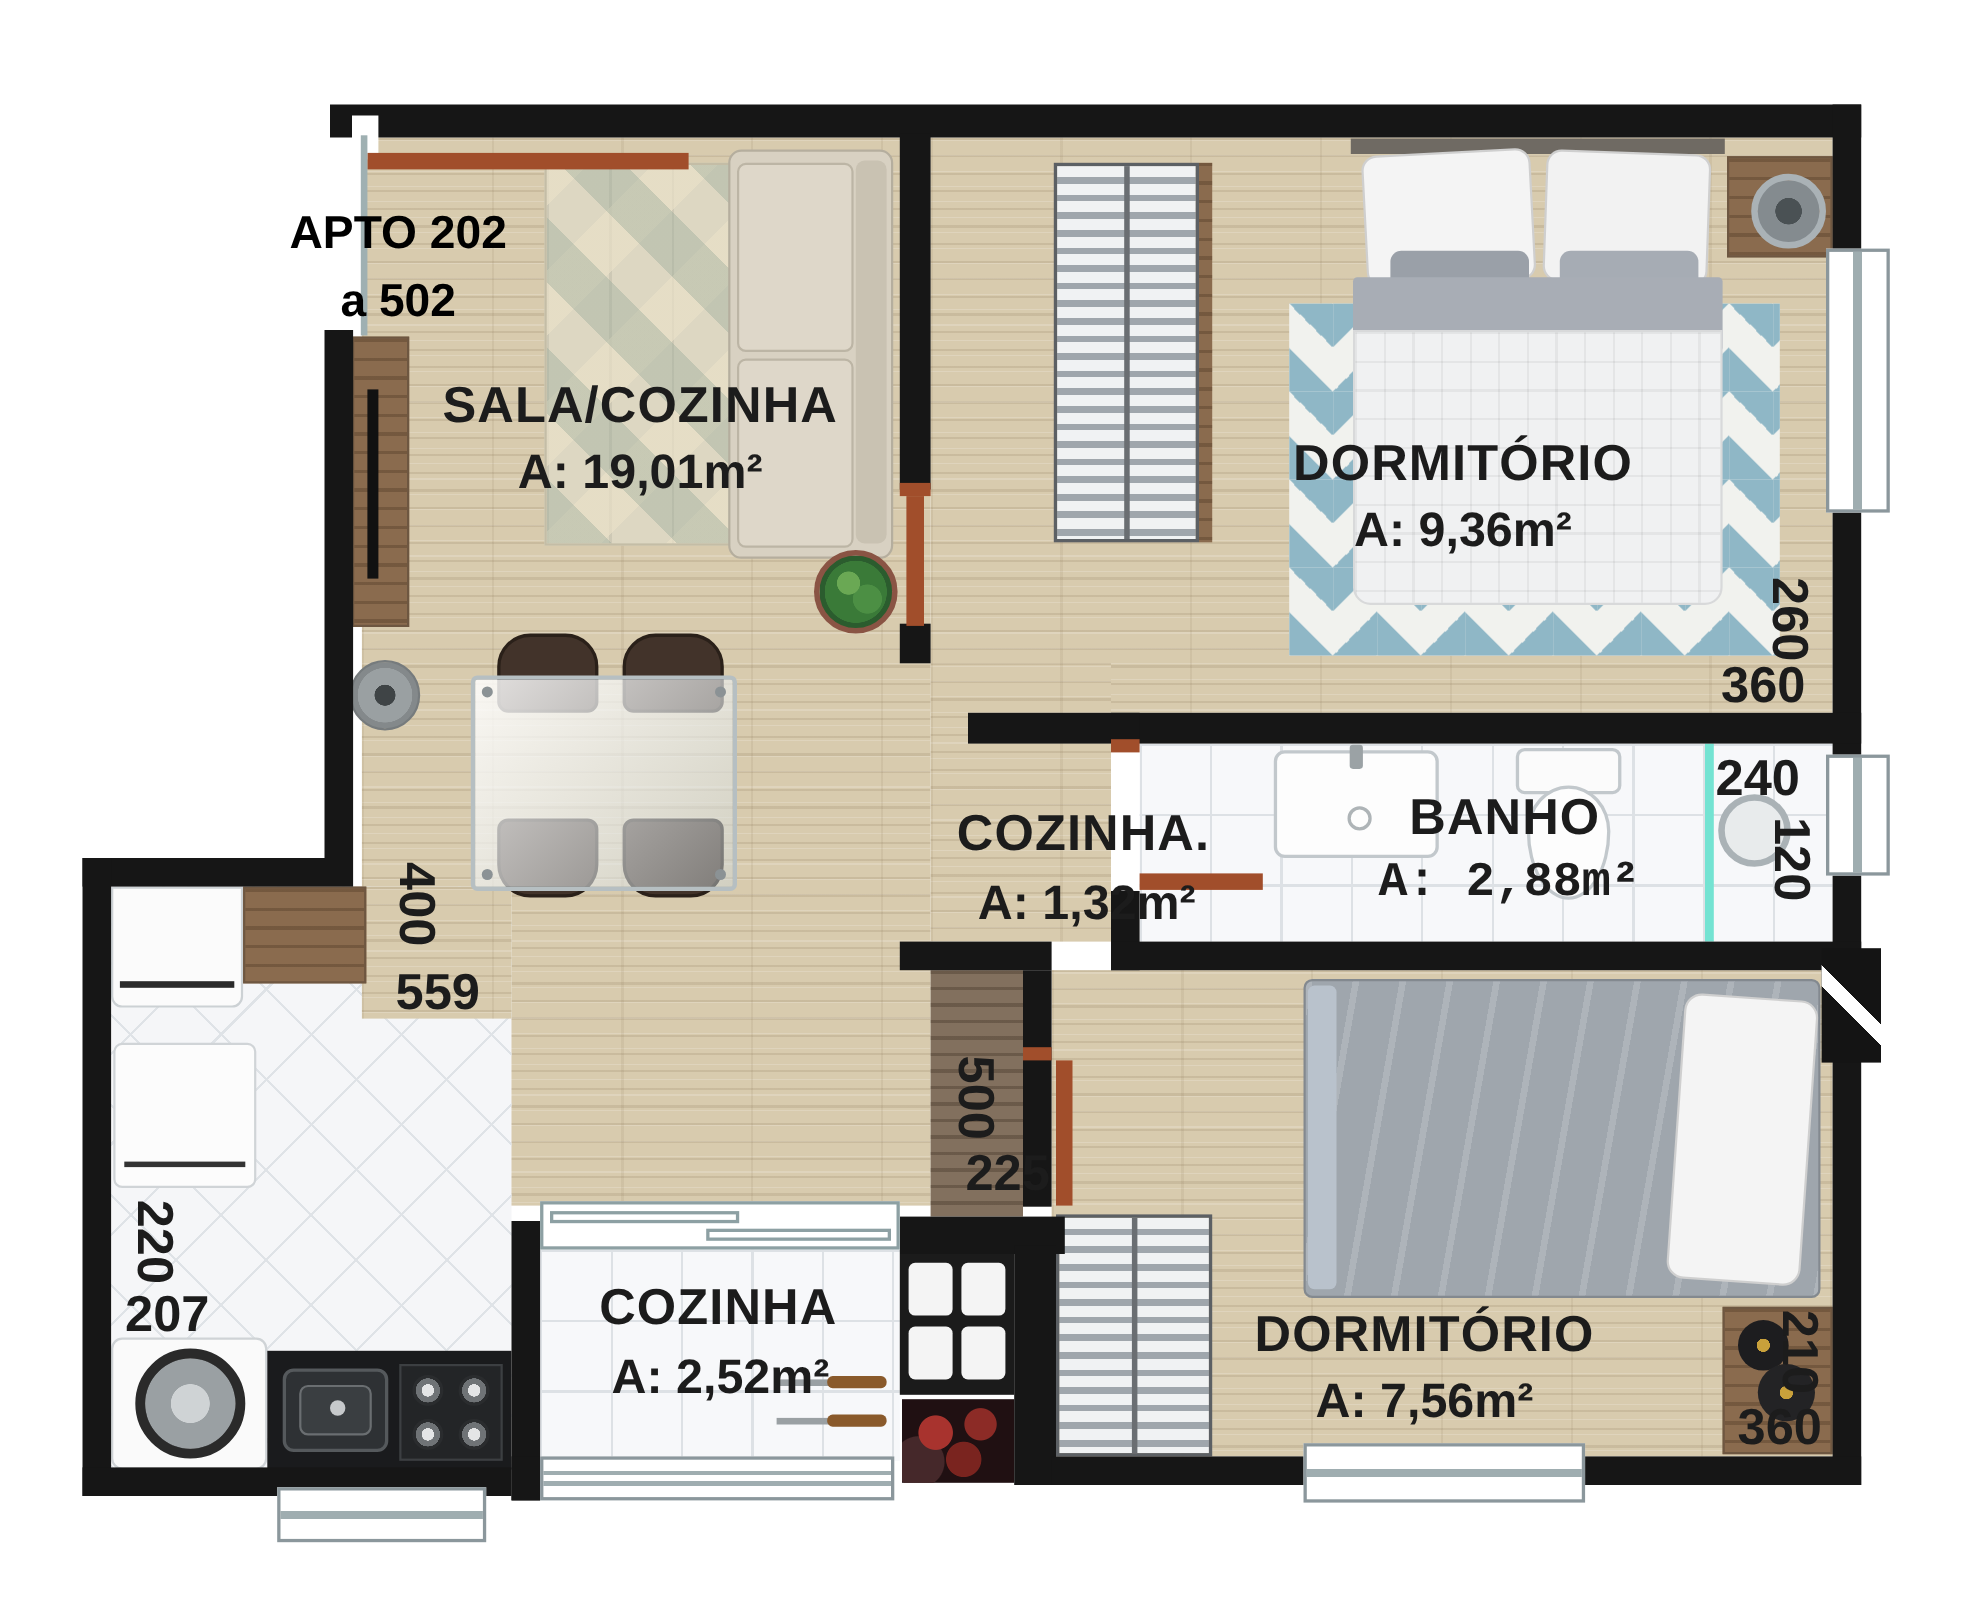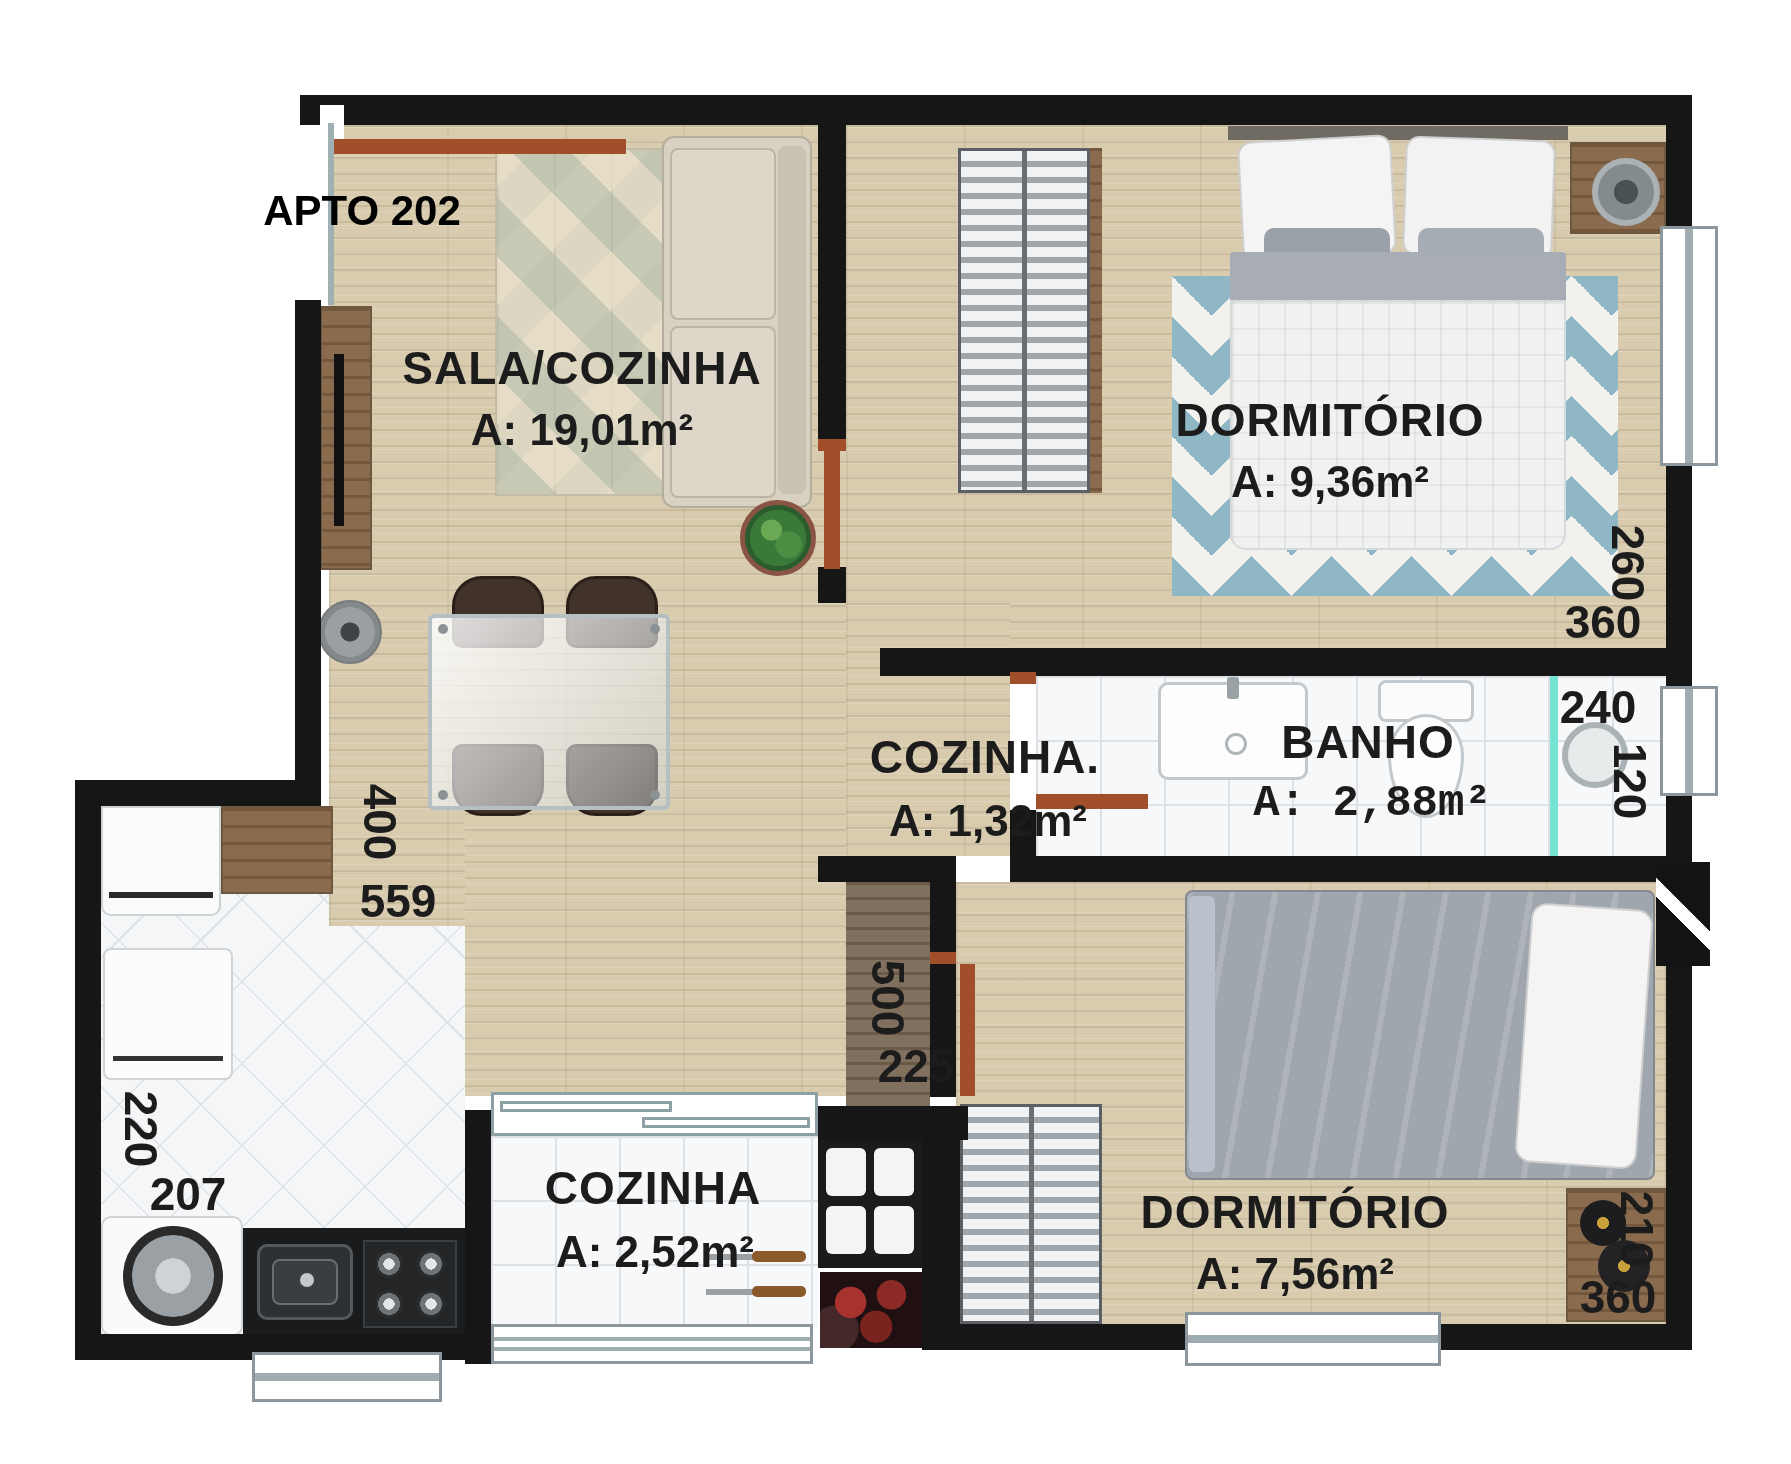--- a/index.html
+++ b/index.html
@@ -207,20 +207,21 @@
 <div class="abs win glasswin-h" style="left:1185px;top:1312px;width:256px;height:54px;"></div>
 <div class="abs win glasswin-h" style="left:252px;top:1352px;width:190px;height:50px;"></div>
 <div class="abs win" style="left:491px;top:1324px;width:322px;height:40px;background:linear-gradient(to bottom,transparent 0 30%,#9fadb0 30% 42%,transparent 42% 58%,#9fadb0 58% 70%,transparent 70%),#fff;"></div>
 <div class="abs" style="left:491px;top:1092px;width:327px;height:44px;background:#fff;border:3px solid #8da0a3;box-sizing:border-box;">
   <div class="abs" style="left:6px;top:6px;width:172px;height:11px;background:#fff;border:3px solid #8da0a3;box-sizing:border-box;"></div>
   <div class="abs" style="left:148px;top:22px;width:168px;height:11px;background:#fff;border:3px solid #8da0a3;box-sizing:border-box;"></div>
 </div>
 
 <div class="abs" style="left:212px;top:180px;width:300px;text-align:center;">
   <div class="title">APTO 202</div>
+  <div class="title">a 502</div>
 </div>
 
 <div class="lbl room-name" style="left:582px;top:368px;">SALA/COZINHA</div>
 <div class="lbl room-area" style="left:582px;top:430px;">A: 19,01m²</div>
 
 <div class="lbl room-name" style="left:1330px;top:420px;">DORMITÓRIO</div>
 <div class="lbl room-area" style="left:1330px;top:482px;">A: 9,36m²</div>
 
 <div class="lbl room-name" style="left:985px;top:757px;">COZINHA.</div>
 <div class="lbl room-area" style="left:988px;top:821px;">A: 1,32m²</div>
@@ -230,21 +231,21 @@
 
 <div class="lbl room-name" style="left:1295px;top:1212px;">DORMITÓRIO</div>
 <div class="lbl room-area" style="left:1295px;top:1274px;">A: 7,56m²</div>
 
 <div class="lbl room-name" style="left:653px;top:1188px;">COZINHA</div>
 <div class="lbl room-area" style="left:655px;top:1252px;">A: 2,52m²</div>
 
 <div class="lbl dim v" style="left:380px;top:822px;">400</div>
 <div class="lbl dim" style="left:398px;top:901px;">559</div>
 <div class="lbl dim v" style="left:141px;top:1129px;">220</div>
-<div class="lbl dim" style="left:152px;top:1194px;margin-left:36px;">207</div>
+<div class="lbl dim" style="left:152px;top:1194px;">207</div>
 <div class="lbl dim v" style="left:888px;top:998px;">500</div>
 <div class="lbl dim" style="left:884px;top:1066px;margin-left:32px;">225</div>
 <div class="lbl dim v" style="left:1628px;top:563px;">260</div>
 <div class="lbl dim" style="left:1603px;top:622px;">360</div>
 <div class="lbl dim" style="left:1598px;top:707px;">240</div>
 <div class="lbl dim v" style="left:1630px;top:781px;">120</div>
 <div class="lbl dim v" style="left:1637px;top:1229px;">210</div>
 <div class="lbl dim" style="left:1618px;top:1297px;">360</div>
 
 </body></html>

